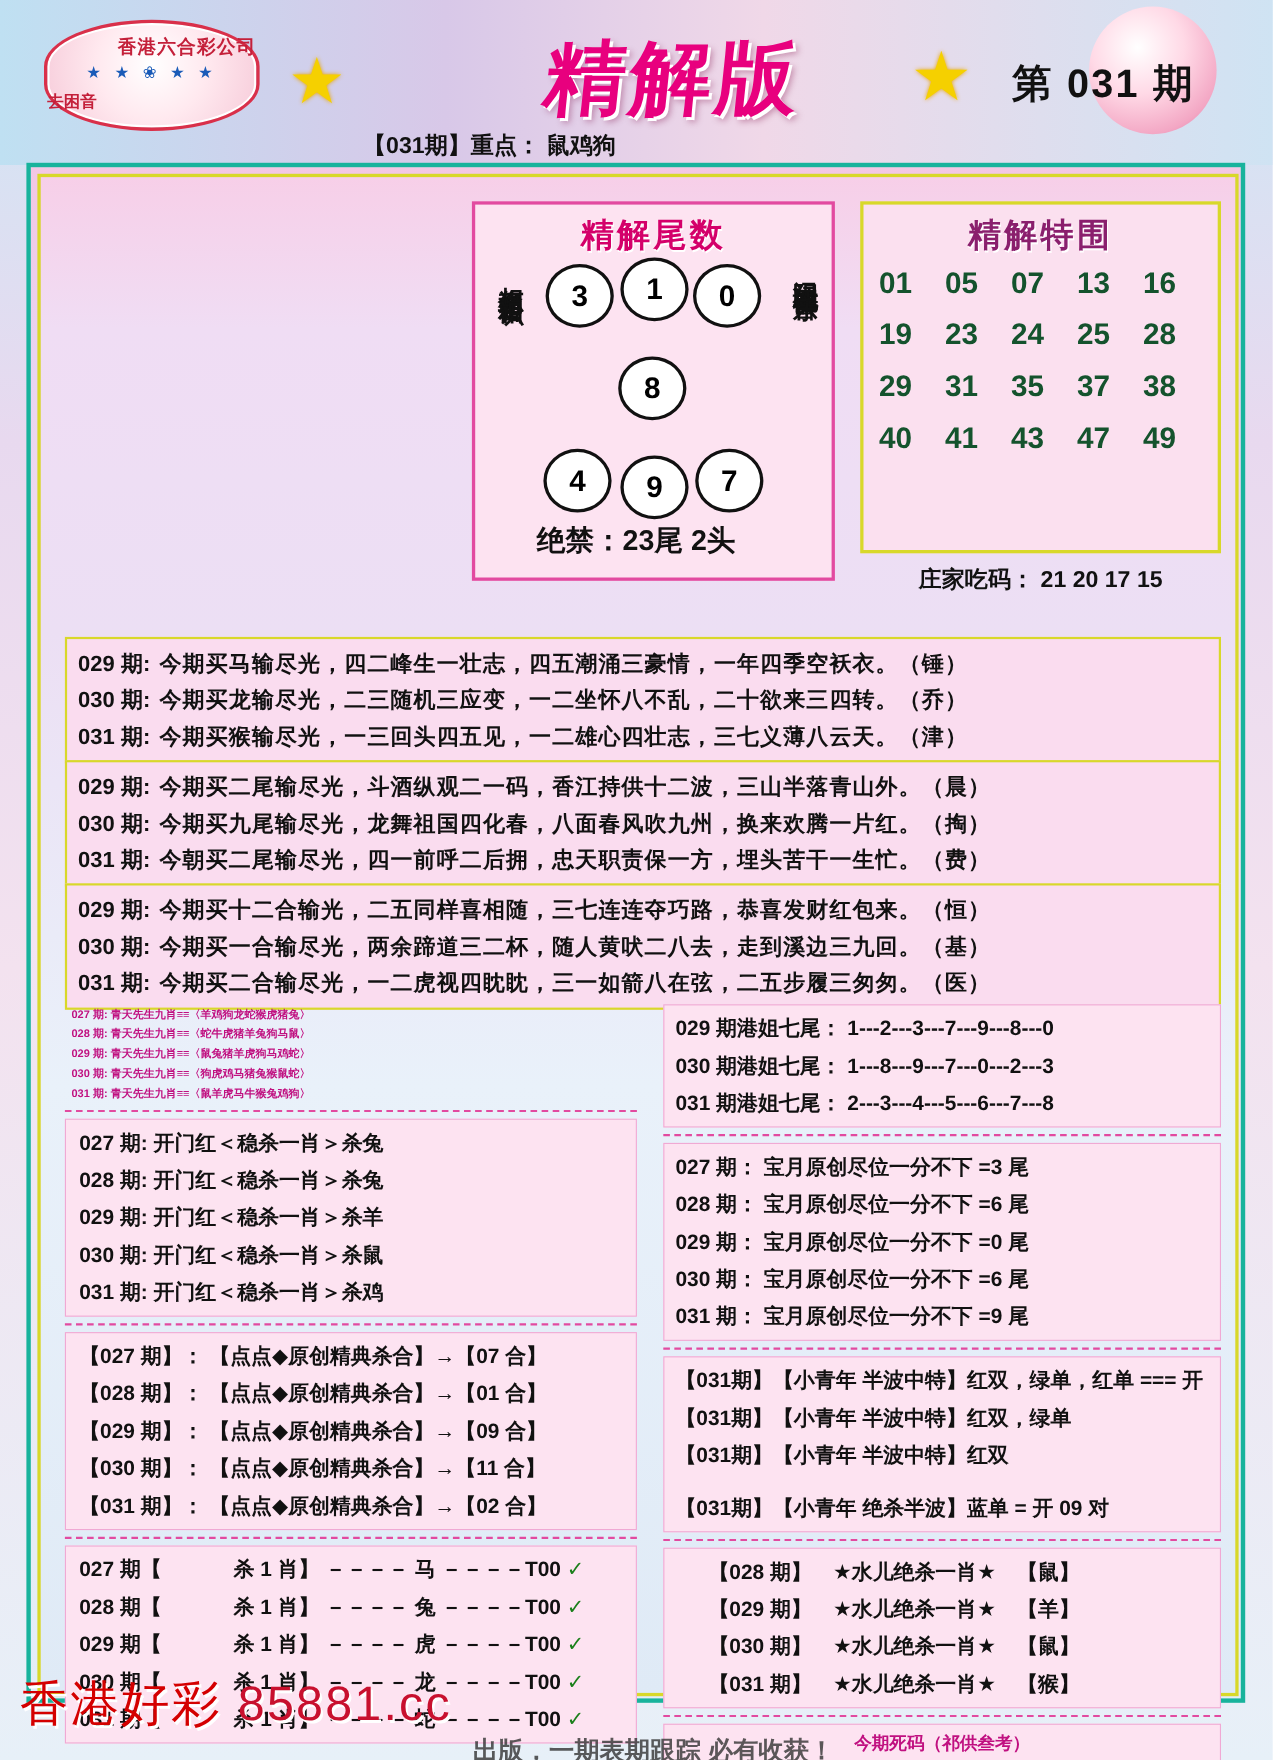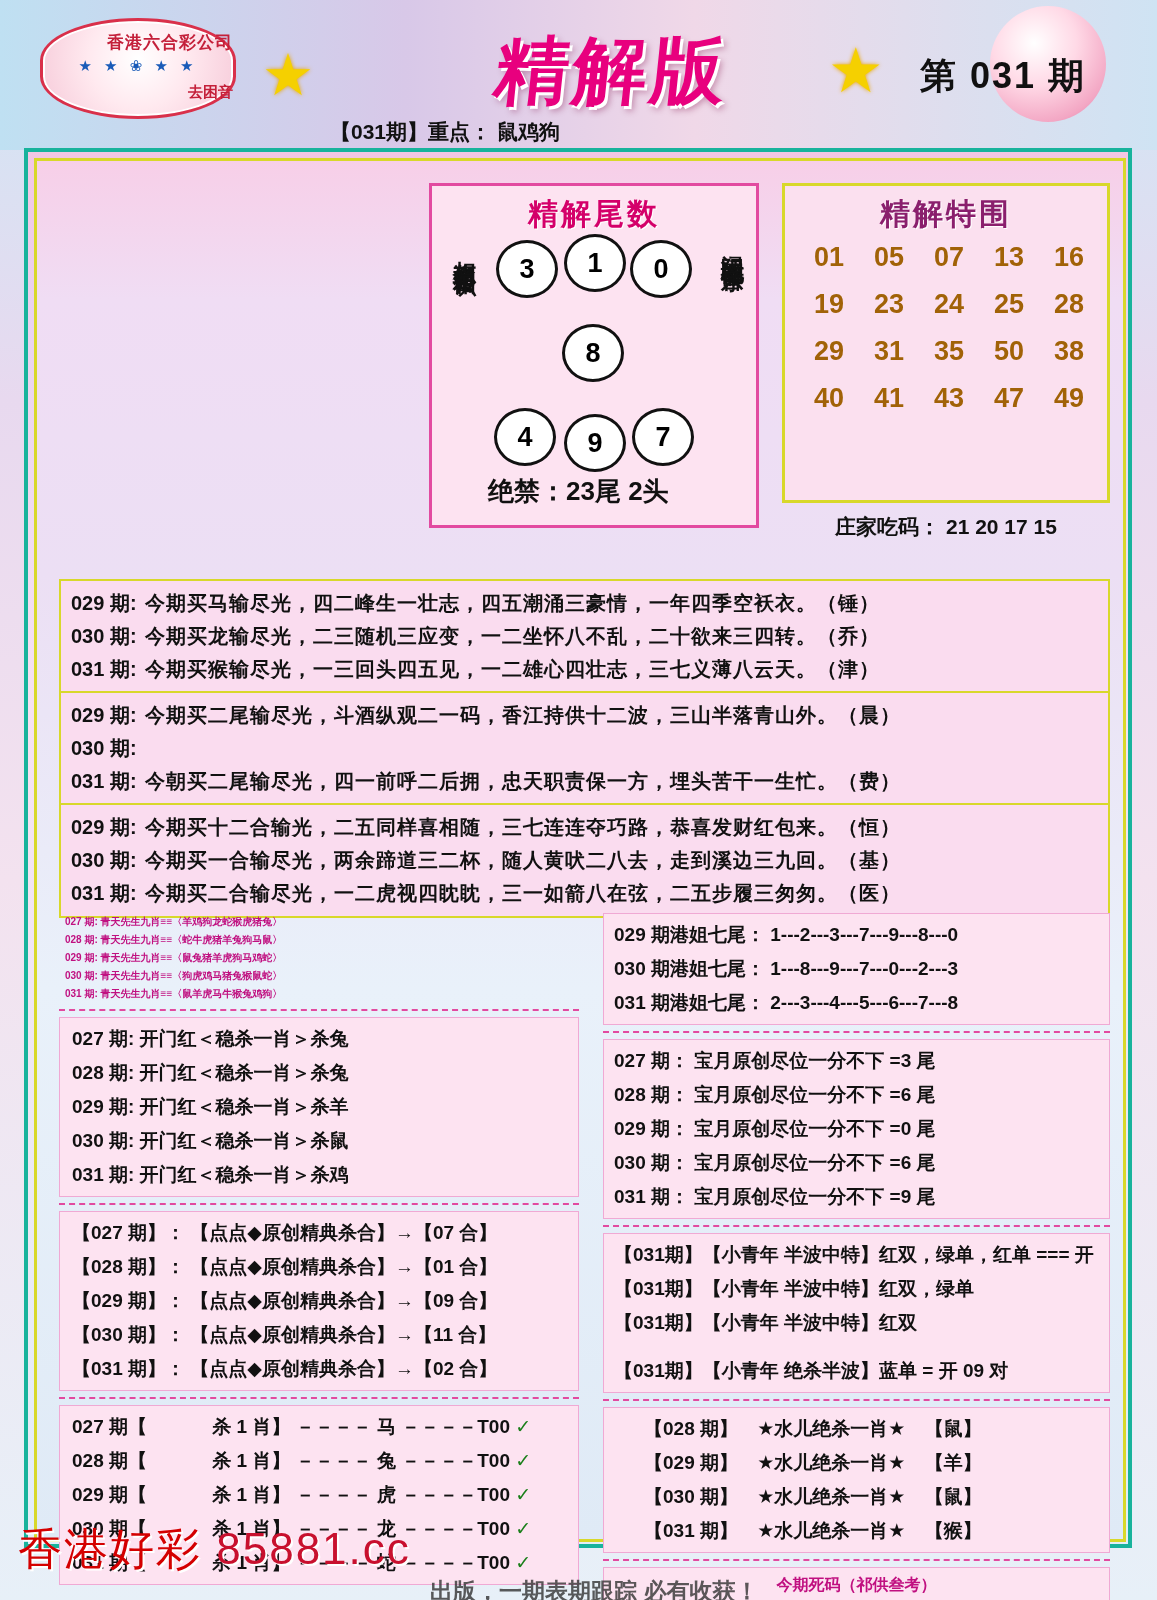--- a/index.html
+++ b/index.html
@@ -9,21 +9,21 @@
     background:linear-gradient(180deg,#cfe7f5 0%,#e8d9ef 25%,#f3e2ef 55%,#e7f0f8 100%);
   }
   
   .header{position:absolute;left:0;top:0;width:1157px;height:150px;
     background:linear-gradient(90deg,#bfe0f2 0%,#d8c8e8 35%,#f0d8e8 60%,#cfe3f3 100%);}
   .logo{position:absolute;left:40px;top:18px;width:190px;height:95px;
     border-radius:50%/42%;background:radial-gradient(circle at 50% 40%,#fff 0%,#ffe9ef 45%,#f6c9d8 100%);
     border:3px solid #d9304a;box-shadow:0 0 0 2px #fff inset;}
   .logo .l1{position:absolute;left:0;top:10px;width:100%;text-align:right;font-size:17px;color:#c4203a;font-weight:bold;letter-spacing:1px;}
   .logo .l2{position:absolute;left:0;top:36px;width:100%;text-align:center;font-size:15px;color:#1a5bb8;letter-spacing:4px;}
-  .logo .l3{position:absolute;left:0;top:62px;width:100%;text-align:right;font-size:15px;color:#c4203a;font-weight:bold;}
+  .logo .l3{position:absolute;left:0;top:62px;width:100%;text-align:left;font-size:15px;color:#c4203a;font-weight:bold;}
   .star{position:absolute;color:#f5d000;font-size:58px;line-height:1;text-shadow:0 0 4px #e8a400;}
   .star.s1{left:262px;top:46px;}
   .star.s2{left:828px;top:40px;font-size:62px;}
   .title{position:absolute;left:495px;top:22px;font-size:74px;font-weight:bold;
     color:#e8007e;letter-spacing:4px;
     text-shadow:3px 3px 0 #fff,5px 5px 6px rgba(120,0,60,.35);
     font-family:"DejaVu Sans",sans-serif;transform:skewX(-6deg);}
   .issue-ball{position:absolute;left:990px;top:6px;width:116px;height:116px;border-radius:50%;
     background:radial-gradient(circle at 38% 32%,#ffffff 0%,#ffd9e6 40%,#f3a7c4 75%,#d96ea0 100%);}
   .issue-text{position:absolute;left:920px;top:52px;font-size:36px;font-weight:bold;color:#111;letter-spacing:2px;}
@@ -50,21 +50,21 @@
   .noteBox{position:absolute;left:24px;top:270px;width:290px;height:46px;border:3px solid #111;background:#fff;
     display:flex;align-items:center;justify-content:center;font-size:26px;font-weight:bold;color:#111;}
   .tcircle{position:absolute;width:56px;height:52px;border:3px solid #111;border-radius:50%;
     display:flex;align-items:center;justify-content:center;font-size:27px;font-weight:bold;background:#fff;}
   .vtextL{position:absolute;left:12px;top:56px;width:34px;font-size:23px;line-height:27px;font-weight:bold;color:#111;
     writing-mode:vertical-rl;text-orientation:upright;letter-spacing:2px;}
   .vtextR{position:absolute;left:262px;top:52px;width:52px;font-size:23px;line-height:26px;font-weight:bold;color:#111;
     writing-mode:vertical-rl;text-orientation:upright;letter-spacing:2px;}
   .banFoot{position:absolute;left:56px;top:288px;font-size:26px;font-weight:bold;color:#111;}
   .numgrid{position:absolute;left:14px;top:56px;width:300px;display:grid;grid-template-columns:repeat(5,1fr);row-gap:16px;}
-  .numgrid div{text-align:center;font-size:27px;font-weight:bold;color:#a16207;}
+  .numgrid div{font-size:27px;font-weight:bold;color:#14532d;}
   .eat{position:absolute;left:745px;top:352px;width:328px;font-size:21px;font-weight:bold;color:#111;text-align:center;}
 
   
   .vblock{position:absolute;left:22px;width:1051px;border:2px solid #d8d82a;background:#fadcef;box-sizing:border-box;padding:6px 0;}
   .vrow{display:flex;align-items:center;font-size:20px;color:#111;padding:3px 10px;white-space:nowrap;}
   .vrow .no{width:74px;font-weight:bold;}
   .vrow .tx{font-weight:bold;letter-spacing:1px;}
   .dash{border-top:2px dashed #e24aa0;margin:6px 0;}
   .sml{font-size:10px;color:#c01080;font-weight:bold;padding:2px 6px;white-space:nowrap;}
   .box-pink{background:#fde3f1;border:1px solid #f0a9d4;padding:4px 0;}
@@ -126,21 +126,21 @@
       <div>13</div>
       <div>16</div>
       <div>19</div>
       <div>23</div>
       <div>24</div>
       <div>25</div>
       <div>28</div>
       <div>29</div>
       <div>31</div>
       <div>35</div>
-      <div>50</div>
+      <div>37</div>
       <div>38</div>
       <div>40</div>
       <div>41</div>
       <div>43</div>
       <div>47</div>
       <div>49</div>
     </div>
   </div>
   <div class="eat">
     <span>庄家吃码：</span>
@@ -162,20 +162,21 @@
     </div>
   </div>
 
   <div class="vblock" style="top:530px;">
     <div class="vrow">
       <span class="no">029 期:</span>
       <span class="tx">今期买二尾输尽光，斗酒纵观二一码，香江持供十二波，三山半落青山外。（晨）</span>
     </div>
     <div class="vrow">
       <span class="no">030 期:</span>
+      <span class="tx">今期买九尾输尽光，龙舞祖国四化春，八面春风吹九州，换来欢腾一片红。（掏）</span>
     </div>
     <div class="vrow">
       <span class="no">031 期:</span>
       <span class="tx">今朝买二尾输尽光，四一前呼二后拥，忠天职责保一方，埋头苦干一生忙。（费）</span>
     </div>
   </div>
 
   <div class="vblock" style="top:642px;">
     <div class="vrow">
       <span class="no">029 期:</span>

